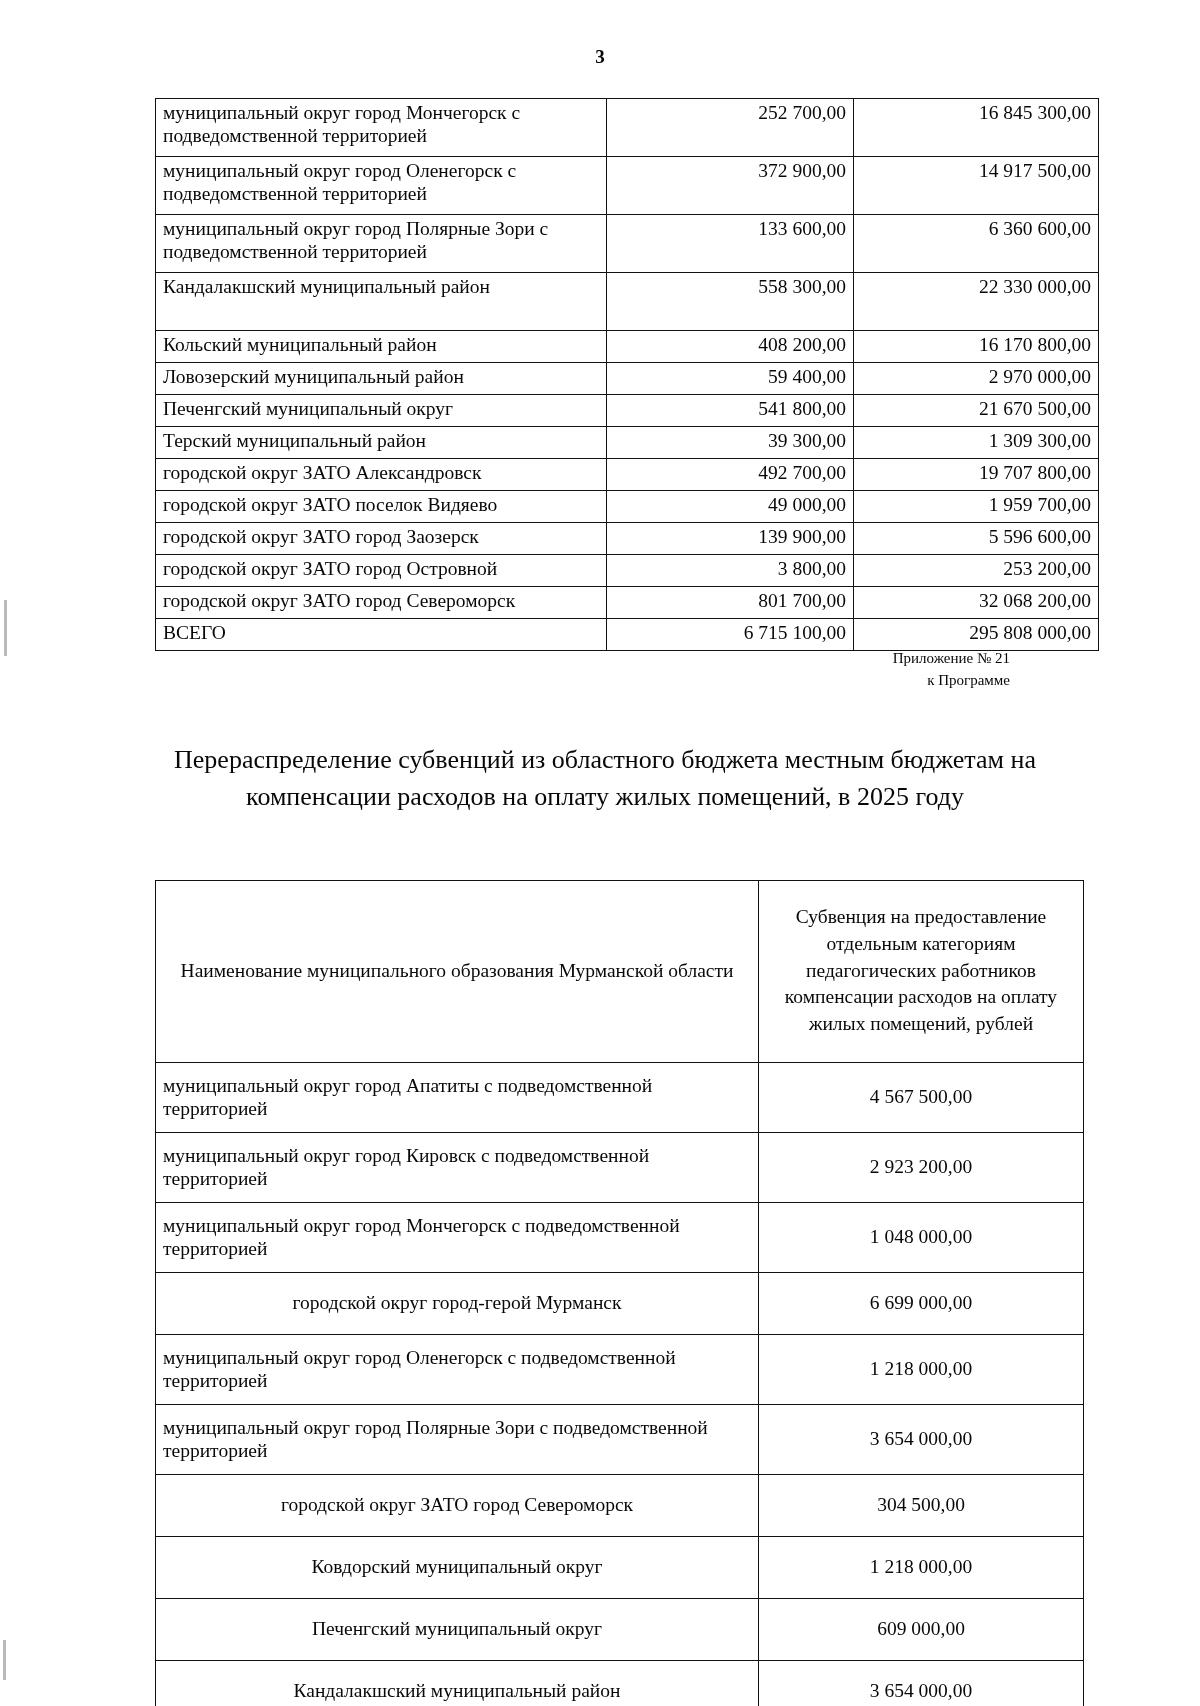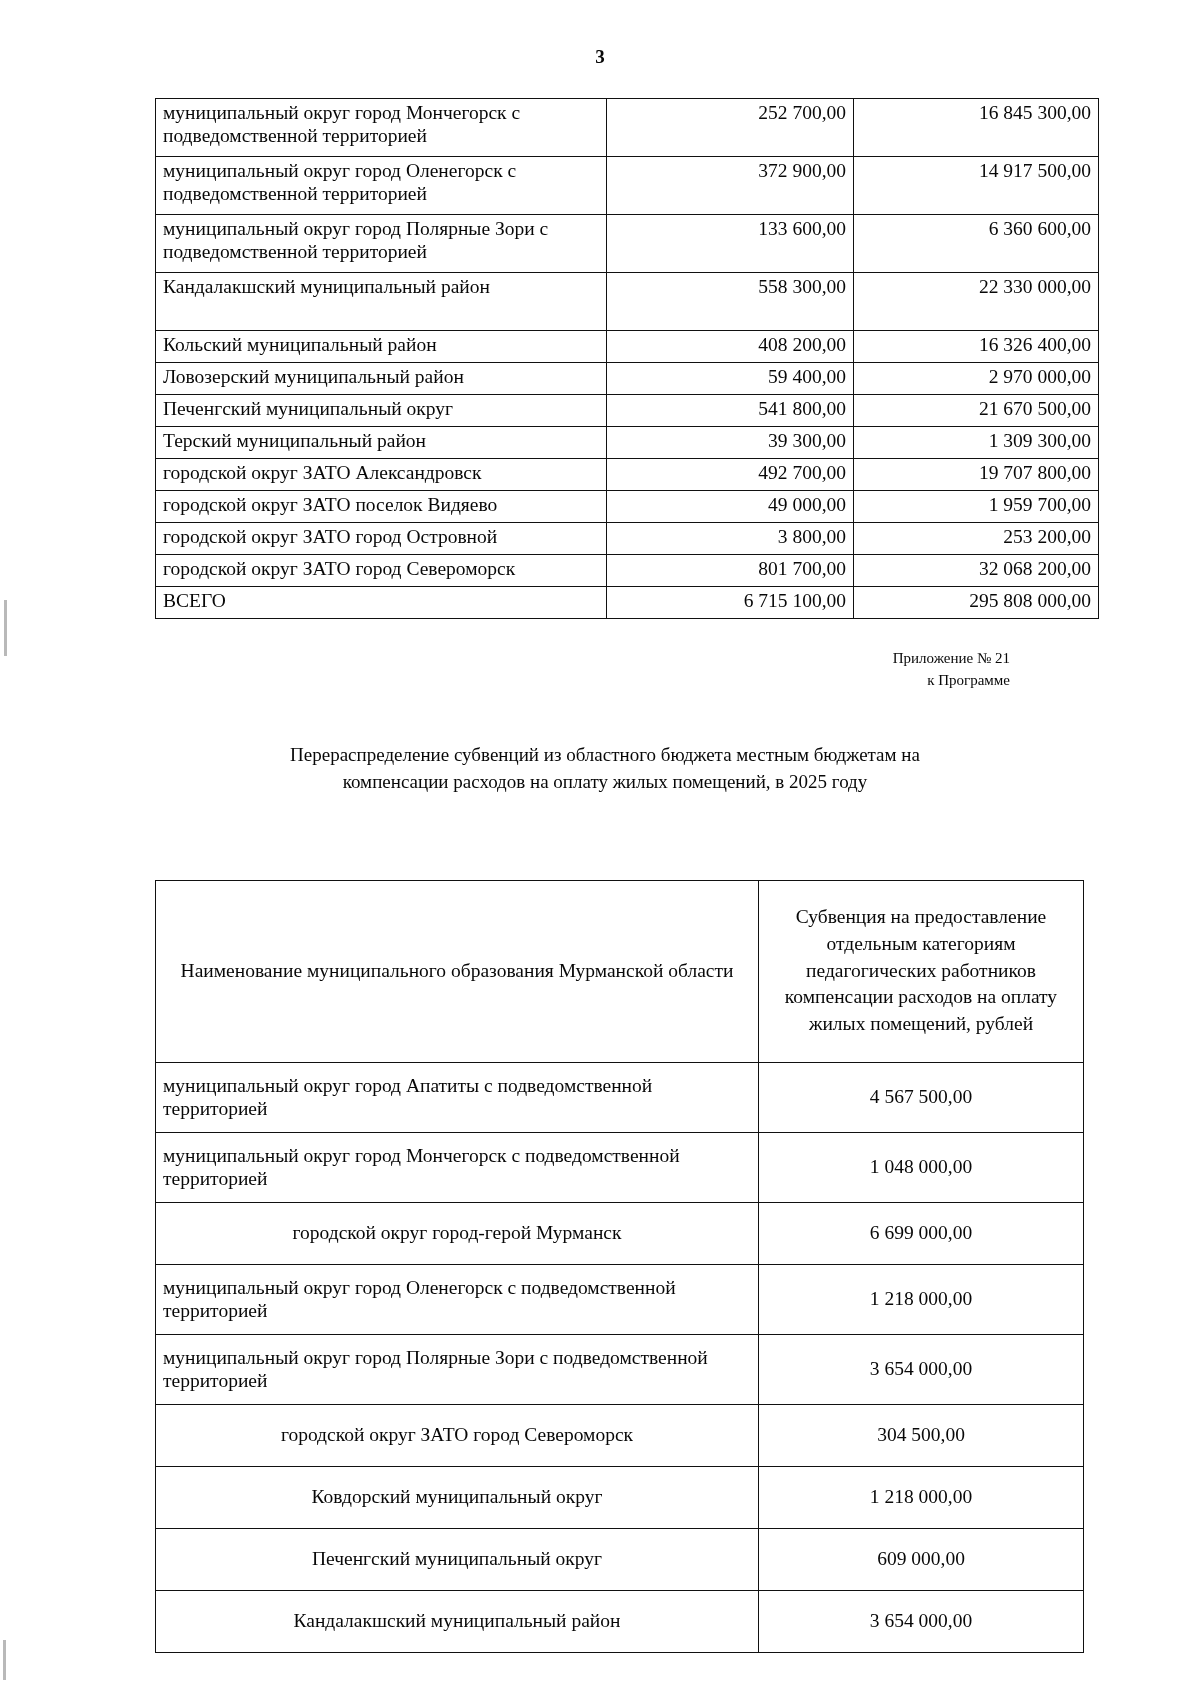--- a/index.html
+++ b/index.html
@@ -79,21 +79,21 @@
   }
   .pril div { white-space: nowrap; }
 
   
   .doc-title {
     position: absolute;
     top: 742px;
     left: 150px;
     width: 910px;
     text-align: center;
-    font-size: 19px;
+    font-size: 26px;
     line-height: 1.42;
   }
 
   
   .t2-wrap {
     position: absolute;
     left: 155px;
     top: 880px;
     width: 898px;
   }
@@ -135,21 +135,21 @@
             <td class="c-num2">6 360 600,00</td>
           </tr>
           <tr class="tall">
             <td class="c-name">Кандалакшский муниципальный район</td>
             <td class="c-num1">558 300,00</td>
             <td class="c-num2">22 330 000,00</td>
           </tr>
           <tr>
             <td class="c-name">Кольский муниципальный район</td>
             <td class="c-num1">408 200,00</td>
-            <td class="c-num2">16 326 400,00</td>
+            <td class="c-num2">16 170 800,00</td>
           </tr>
           <tr>
             <td class="c-name">Ловозерский муниципальный район</td>
             <td class="c-num1">59 400,00</td>
             <td class="c-num2">2 970 000,00</td>
           </tr>
           <tr>
             <td class="c-name">Печенгский муниципальный округ</td>
             <td class="c-num1">541 800,00</td>
             <td class="c-num2">21 670 500,00</td>
@@ -161,20 +161,25 @@
           </tr>
           <tr>
             <td class="c-name">городской округ ЗАТО Александровск</td>
             <td class="c-num1">492 700,00</td>
             <td class="c-num2">19 707 800,00</td>
           </tr>
           <tr>
             <td class="c-name">городской округ ЗАТО поселок Видяево</td>
             <td class="c-num1">49 000,00</td>
             <td class="c-num2">1 959 700,00</td>
+          </tr>
+          <tr>
+            <td class="c-name">городской округ ЗАТО город Заозерск</td>
+            <td class="c-num1">139 900,00</td>
+            <td class="c-num2">5 596 600,00</td>
           </tr>
           <tr>
             <td class="c-name">городской округ ЗАТО город Островной</td>
             <td class="c-num1">3 800,00</td>
             <td class="c-num2">253 200,00</td>
           </tr>
           <tr>
             <td class="c-name">городской округ ЗАТО город Североморск</td>
             <td class="c-num1">801 700,00</td>
             <td class="c-num2">32 068 200,00</td>
@@ -205,20 +210,24 @@
           <th class="h-name c-name2">Наименование муниципального образования Мурманской области</th>
           <th class="h-val c-val2">Субвенция на предоставление отдельным категориям педагогических работников компенсации расходов на оплату жилых помещений, рублей</th>
         </tr>
       </thead>
       <tbody>
           <tr class="r-tall">
             <td class="c-name2">муниципальный округ город Апатиты с подведомственной территорией</td>
             <td class="c-val2">4 567 500,00</td>
           </tr>
           <tr class="r-tall">
+            <td class="c-name2">муниципальный округ город Кировск с подведомственной территорией</td>
+            <td class="c-val2">2 923 200,00</td>
+          </tr>
+          <tr class="r-tall">
             <td class="c-name2">муниципальный округ город Мончегорск с подведомственной территорией</td>
             <td class="c-val2">1 048 000,00</td>
           </tr>
           <tr class="r-short">
             <td class="c-name2">городской округ город-герой Мурманск</td>
             <td class="c-val2">6 699 000,00</td>
           </tr>
           <tr class="r-tall">
             <td class="c-name2">муниципальный округ город Оленегорск с подведомственной территорией</td>
             <td class="c-val2">1 218 000,00</td>

